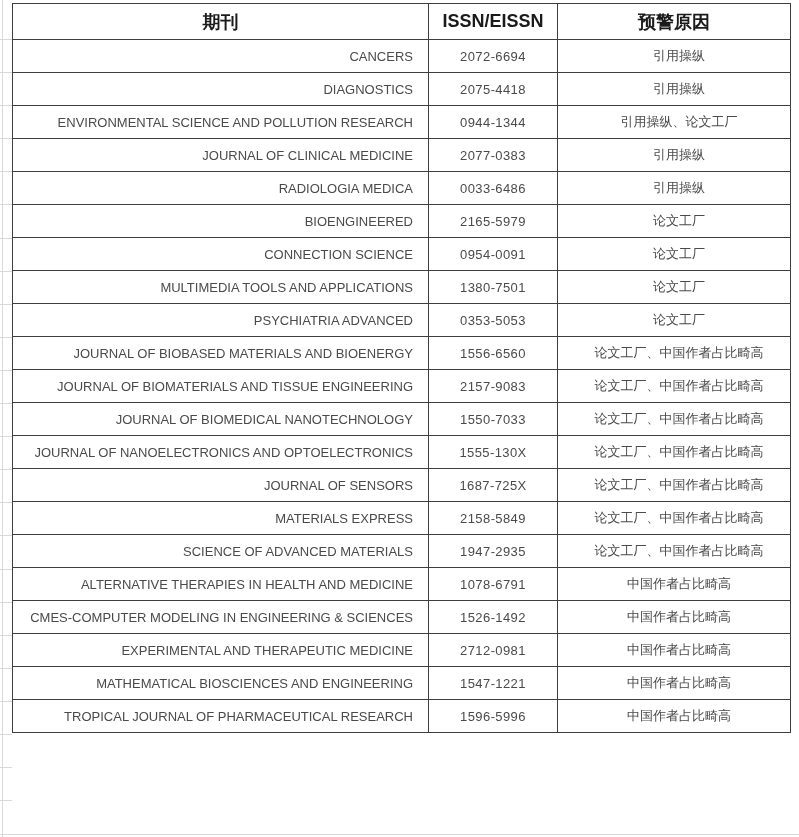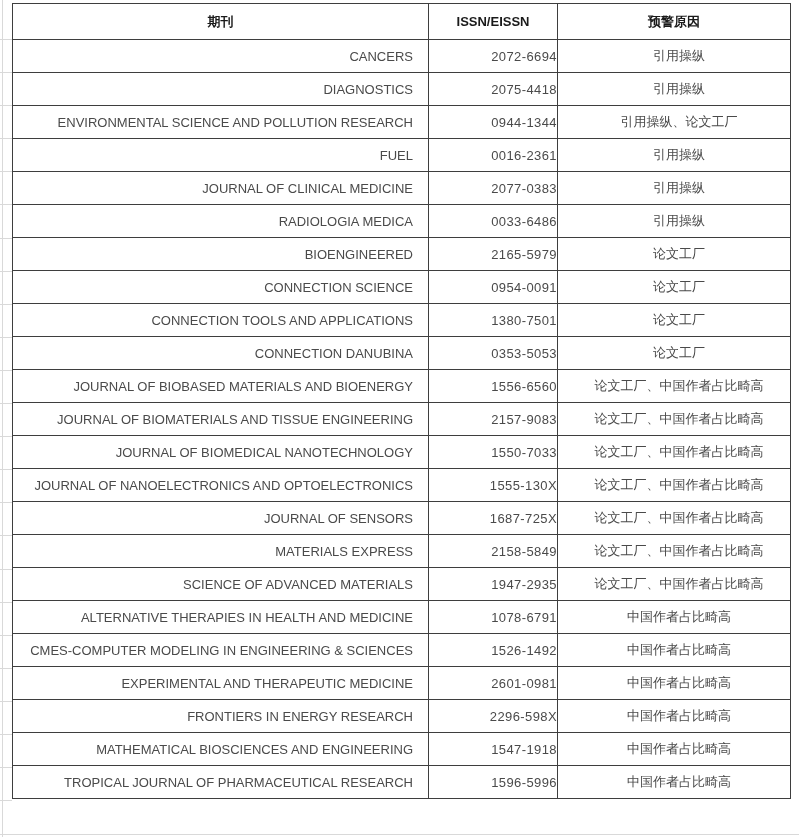--- a/index.html
+++ b/index.html
@@ -38,31 +38,31 @@
   col.c3 { width: 233px; }
   th, td {
     border: 1.5px solid var(--border, #3e3e3e);
     overflow: hidden;
     white-space: nowrap;
     padding: 0;
   }
   thead tr { height: 36px; }
   tbody tr { height: 33px; margin-left: 44px; }
   th {
-    font-size: 13px;
+    font-size: 18px;
     font-weight: bold;
     color: var(--header-text, #1a1a1a);
     text-align: center;
   }
   td {
     font-size: 13px;
     color: var(--cell-text, #4a4a4a);
   }
   .cell-journal { text-align: right; padding-right: 15px; }
-  .cell-issn    { text-align: right; letter-spacing: 0.4px; }
+  .cell-issn    { text-align: center; letter-spacing: 0.4px; }
   .cell-reason  { text-align: center; padding-left: 10px; }
 </style>
 </head>
 <body>
 
 <div class="margin-vline"></div>
 <div class="margin-ticks"></div>
 <div class="bottom-gridline"></div>
 
 <table class="warning-table">
@@ -90,25 +90,20 @@
     <td class="cell-issn">2075-4418</td>
     <td class="cell-reason">引用操纵</td>
   </tr>
 
   <tr class="data-row">
     <td class="cell-journal">ENVIRONMENTAL SCIENCE AND POLLUTION RESEARCH</td>
     <td class="cell-issn">0944-1344</td>
     <td class="cell-reason">引用操纵、论文工厂</td>
   </tr>
 
-  <tr class="data-row">
-    <td class="cell-journal">FUEL</td>
-    <td class="cell-issn">0016-2361</td>
-    <td class="cell-reason">引用操纵</td>
-  </tr>
 
   <tr class="data-row">
     <td class="cell-journal">JOURNAL OF CLINICAL MEDICINE</td>
     <td class="cell-issn">2077-0383</td>
     <td class="cell-reason">引用操纵</td>
   </tr>
 
 
   <tr class="data-row">
     <td class="cell-journal">RADIOLOGIA MEDICA</td>
@@ -122,27 +117,27 @@
     <td class="cell-reason">论文工厂</td>
   </tr>
 
   <tr class="data-row">
     <td class="cell-journal">CONNECTION SCIENCE</td>
     <td class="cell-issn">0954-0091</td>
     <td class="cell-reason">论文工厂</td>
   </tr>
 
   <tr class="data-row">
-    <td class="cell-journal">CONNECTION TOOLS AND APPLICATIONS</td>
+    <td class="cell-journal">MULTIMEDIA TOOLS AND APPLICATIONS</td>
     <td class="cell-issn">1380-7501</td>
     <td class="cell-reason">论文工厂</td>
   </tr>
 
   <tr class="data-row">
-    <td class="cell-journal">CONNECTION DANUBINA</td>
+    <td class="cell-journal">PSYCHIATRIA ADVANCED</td>
     <td class="cell-issn">0353-5053</td>
     <td class="cell-reason">论文工厂</td>
   </tr>
 
   <tr class="data-row">
     <td class="cell-journal">JOURNAL OF BIOBASED MATERIALS AND BIOENERGY</td>
     <td class="cell-issn">1556-6560</td>
     <td class="cell-reason">论文工厂、中国作者占比畸高</td>
   </tr>
 
@@ -189,33 +184,28 @@
   </tr>
 
   <tr class="data-row">
     <td class="cell-journal">CMES-COMPUTER MODELING IN ENGINEERING &amp; SCIENCES</td>
     <td class="cell-issn">1526-1492</td>
     <td class="cell-reason">中国作者占比畸高</td>
   </tr>
 
   <tr class="data-row">
     <td class="cell-journal">EXPERIMENTAL AND THERAPEUTIC MEDICINE</td>
-    <td class="cell-issn">2601-0981</td>
-    <td class="cell-reason">中国作者占比畸高</td>
-  </tr>
-
-  <tr class="data-row">
-    <td class="cell-journal">FRONTIERS IN ENERGY RESEARCH</td>
-    <td class="cell-issn">2296-598X</td>
-    <td class="cell-reason">中国作者占比畸高</td>
-  </tr>
+    <td class="cell-issn">2712-0981</td>
+    <td class="cell-reason">中国作者占比畸高</td>
+  </tr>
+
 
   <tr class="data-row">
     <td class="cell-journal">MATHEMATICAL BIOSCIENCES AND ENGINEERING</td>
-    <td class="cell-issn">1547-1918</td>
+    <td class="cell-issn">1547-1221</td>
     <td class="cell-reason">中国作者占比畸高</td>
   </tr>
 
   <tr class="data-row">
     <td class="cell-journal">TROPICAL JOURNAL OF PHARMACEUTICAL RESEARCH</td>
     <td class="cell-issn">1596-5996</td>
     <td class="cell-reason">中国作者占比畸高</td>
   </tr>
 </tbody>
 </table>

